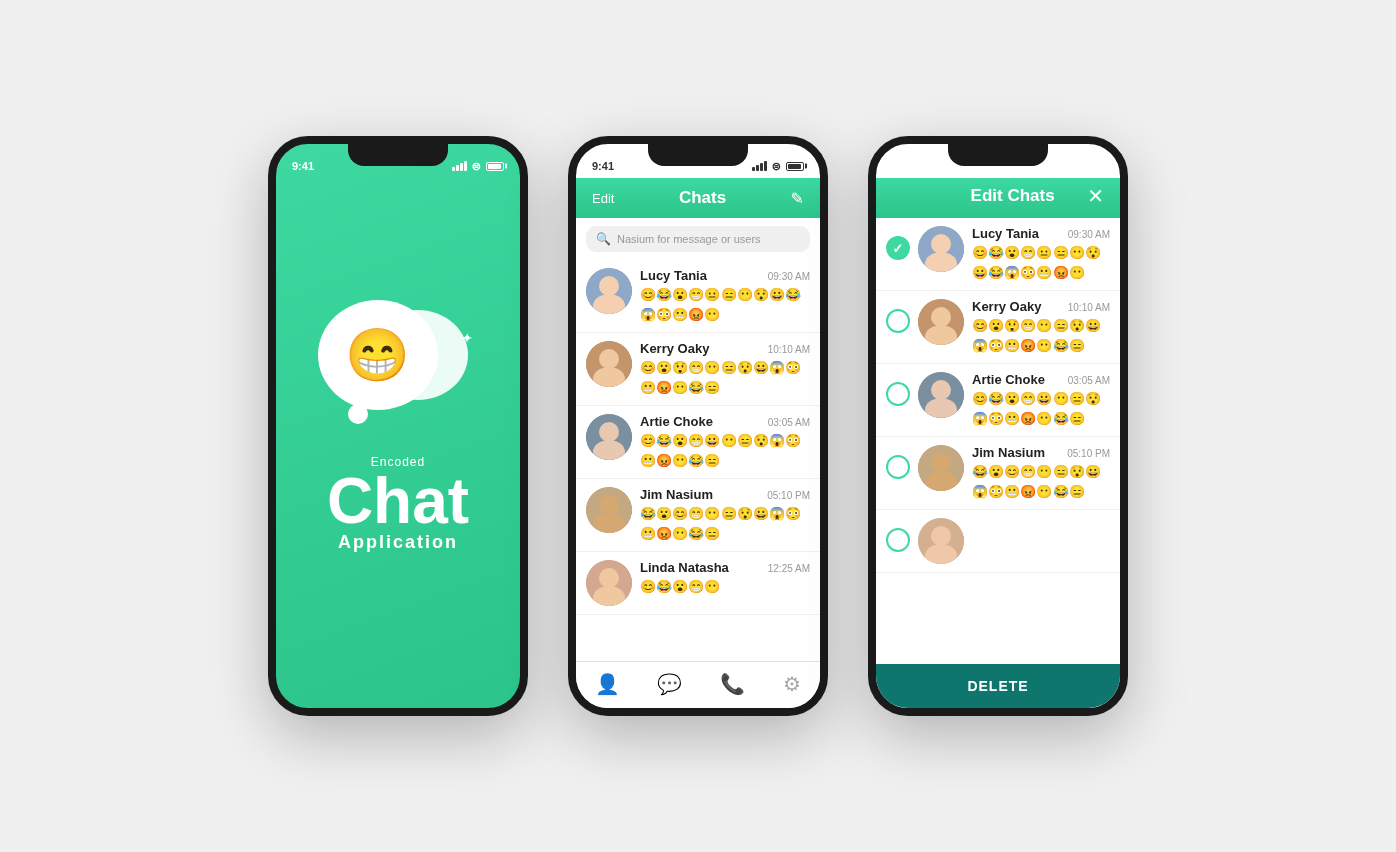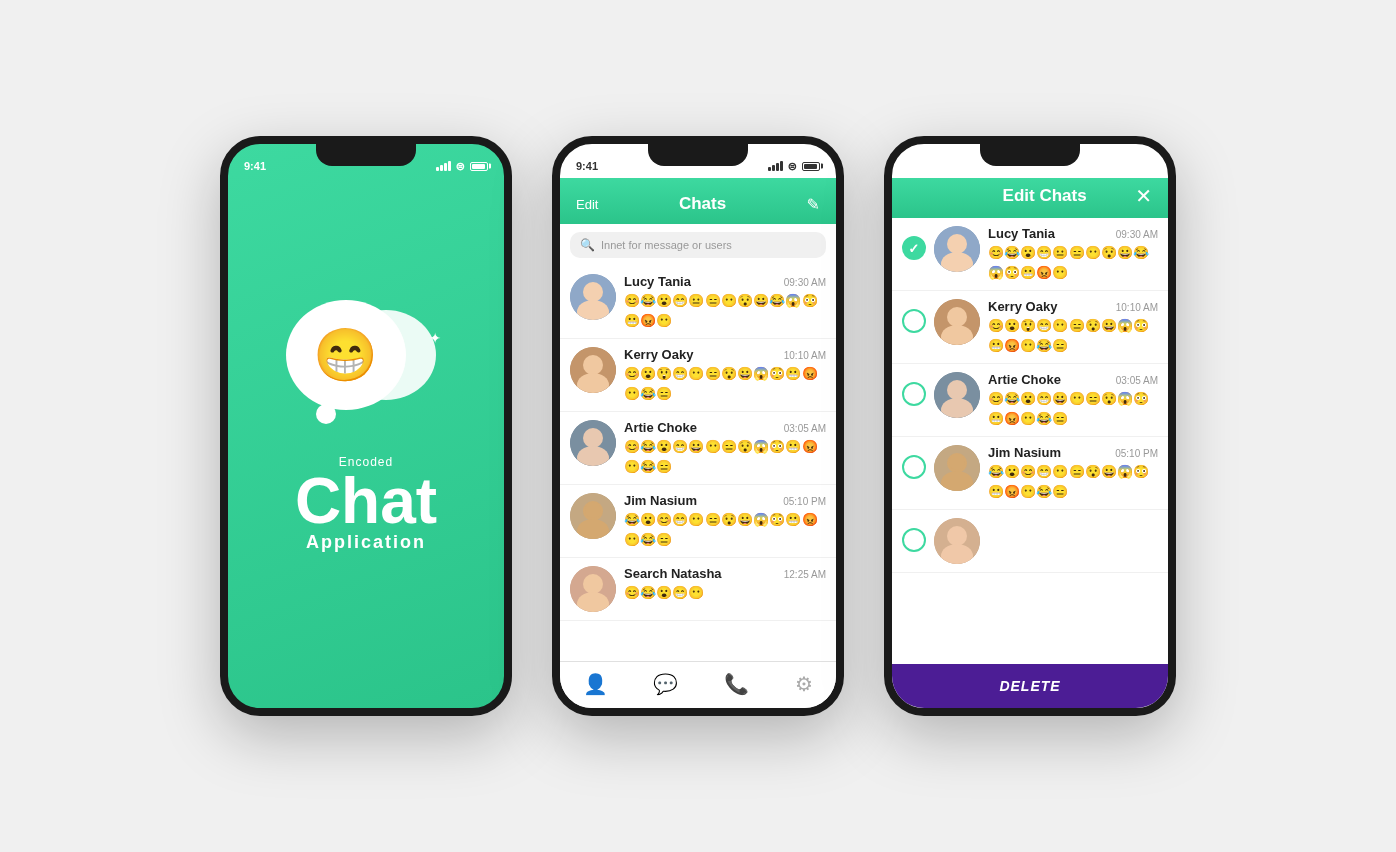--- a/index.html
+++ b/index.html
@@ -11,21 +11,21 @@
       align-items: center;
       justify-content: center;
       gap: 40px;
       font-family: -apple-system, BlinkMacSystemFont, 'Helvetica Neue', sans-serif;
       overflow: hidden;
     }
 
     
     .phone {
       position: relative;
-      width: 292px;
+      width: 260px;
       height: 580px;
       background: white;
       border-radius: 40px;
       box-shadow: 0 20px 60px rgba(0,0,0,0.25);
       overflow: hidden;
       border: 8px solid #1a1a1a;
     }
     .phone::before {
       content: '';
       position: absolute;
@@ -163,21 +163,21 @@
       letter-spacing: 2px;
     }
 
     
     .phone-chats .status-bar { color: #333; }
     .chat-header {
       background: linear-gradient(180deg, #3dd9a0 0%, #2bc48a 100%);
       display: flex;
       align-items: center;
       justify-content: space-between;
-      padding: 16px 16px 10px;
+      padding: 10px 16px 10px;
     }
     .chat-header .edit-btn {
       color: white;
       font-size: 13px;
       font-weight: 500;
     }
     .chat-header .title {
       color: white;
       font-size: 17px;
       font-weight: 700;
@@ -282,29 +282,28 @@
       background: #3dd9a0;
       border-color: #3dd9a0;
     }
     .select-circle.selected::after {
       content: '✓';
       color: white;
       font-size: 13px;
       font-weight: 700;
     }
     .delete-btn {
-      background: #4c1d95;
+      background: #0f766e;
       color: white;
       text-align: center;
       padding: 14px;
       font-size: 14px;
       font-weight: 700;
       letter-spacing: 1px;
       cursor: pointer;
-      font-style: italic;
     }
 
     
     .av-lucy { background: linear-gradient(135deg, #8fa8c8, #6b8caf); }
     .av-kerry { background: linear-gradient(135deg, #c4956a, #a07550); }
     .av-artie { background: linear-gradient(135deg, #7a8fa0, #5d7282); }
     .av-jim { background: linear-gradient(135deg, #c4a882, #a08860); }
     .av-linda { background: linear-gradient(135deg, #d4a890, #b08870); }
     .av-caire { background: linear-gradient(135deg, #d4b090, #b49070); }
     .phone-inner {
@@ -369,21 +368,21 @@
     </div>
   </div>
   <div class="phone-inner">
     <div class="chat-header">
       <span class="edit-btn">Edit</span>
       <span class="title">Chats</span>
       <span class="compose-icon">✎</span>
     </div>
     <div class="search-bar">
       <span>🔍</span>
-      <span style="color:#999;font-size:11px;">Innet for message or users</span>
+      <span style="color:#999;font-size:11px;">Nasium for message or users</span>
     </div>
     <div class="chat-list">
 
     <div class="chat-item">
     <div class="chat-avatar av-lucy">
       <svg viewBox="0 0 46 46" xmlns="http://www.w3.org/2000/svg">
     <circle cx="23" cy="23" r="23" fill="#8fa8c8"></circle>
     <circle cx="23" cy="18" r="10" fill="#f4d0b0"></circle>
     <ellipse cx="23" cy="38" rx="16" ry="12" fill="#f4d0b0"></ellipse>
     <circle cx="23" cy="17" r="8" fill="#f4d0b0"></circle>
@@ -452,21 +451,21 @@
     <div class="chat-avatar av-linda">
       <svg viewBox="0 0 46 46" xmlns="http://www.w3.org/2000/svg">
     <circle cx="23" cy="23" r="23" fill="#d4a890"></circle>
     <circle cx="23" cy="18" r="10" fill="#f0c8a0"></circle>
     <ellipse cx="23" cy="38" rx="16" ry="12" fill="#f0c8a0"></ellipse>
     <circle cx="23" cy="17" r="8" fill="#f0c8a0"></circle>
   </svg>
     </div>
     <div class="chat-info">
       <div class="chat-name-row">
-        <span class="chat-name">Search Natasha</span>
+        <span class="chat-name">Linda Natasha</span>
         <span class="chat-time">12:25 AM</span>
       </div>
       <div class="chat-emojis">😊😂😮😁😶</div>
     </div>
   </div>
       </div>
     <div class="bottom-tabs">
       <span class="tab-icon">👤</span>
       <span class="tab-icon active">💬</span>
       <span class="tab-icon">📞</span>

